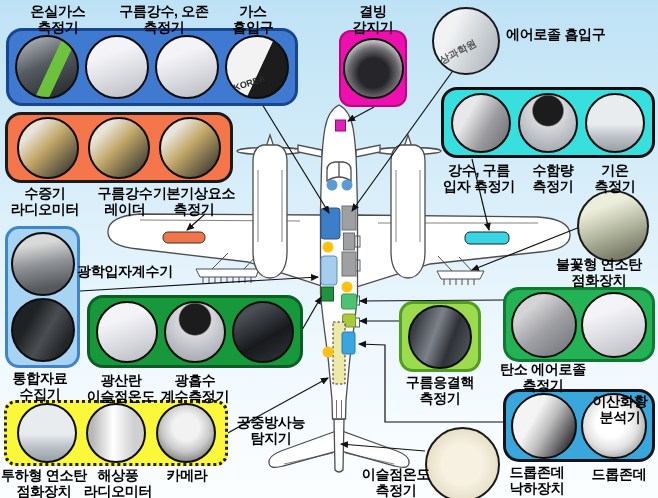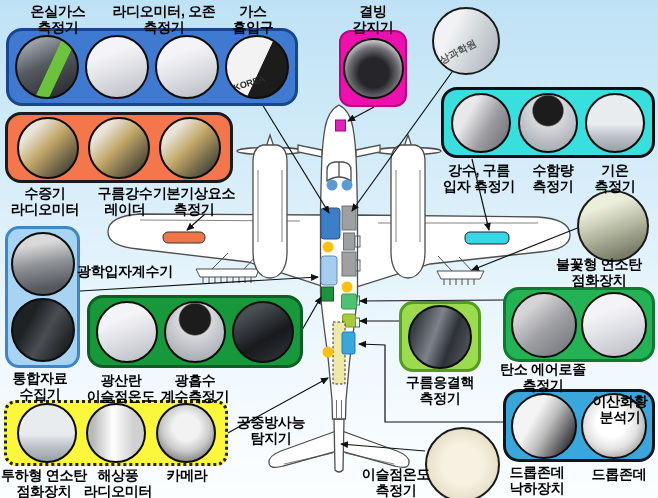--- a/index.html
+++ b/index.html
@@ -234,26 +234,27 @@
 
   <div class="pbox" id="box-dropsonde">
     <div class="circ ph-sonde1"></div>
     <div class="circ ph-sonde2"></div>
   </div>
 
   <div class="circ-abs" id="circ-dewpoint"></div>
 
   <div class="lbl" id="lbl-greenhouse">온실가스
 측정기</div>
-  <div class="lbl" id="lbl-nox">라디오미터, 오존
+  <div class="lbl" id="lbl-nox">구름강수, 오존
 측정기</div>
   <div class="lbl" id="lbl-icing">결빙
 감지기</div>
   <div class="lbl" id="lbl-gasinlet">가스
 흡입구</div>
+  <div class="lbl" id="lbl-aerosol">에어로졸 흡입구</div>
   <div class="lbl" id="lbl-watervapor">수증기
 라디오미터</div>
   <div class="lbl" id="lbl-cloudradar">구름강수
 레이더</div>
   <div class="lbl" id="lbl-basicmet">기본기상요소
 측정기</div>
   <div class="lbl" id="lbl-precipcloud">강수, 구름
 입자 측정기</div>
   <div class="lbl" id="lbl-watercontent">수함량
 측정기</div>

